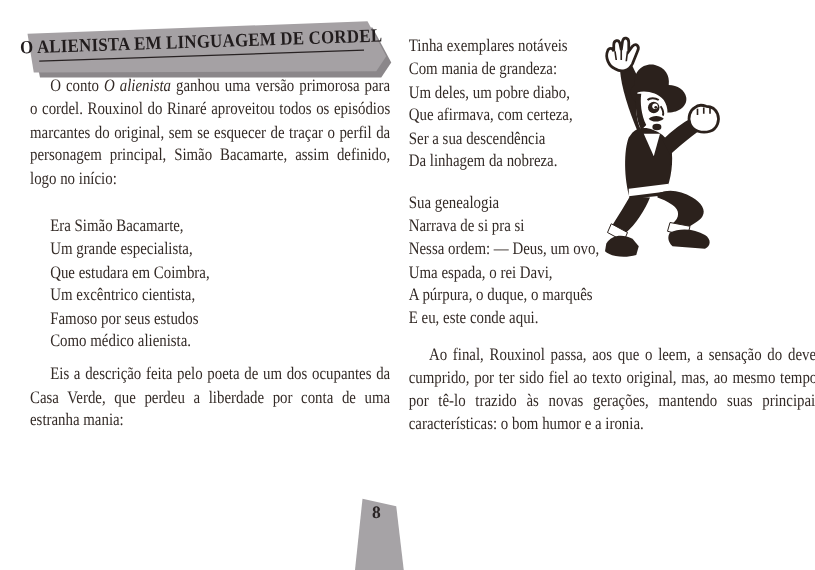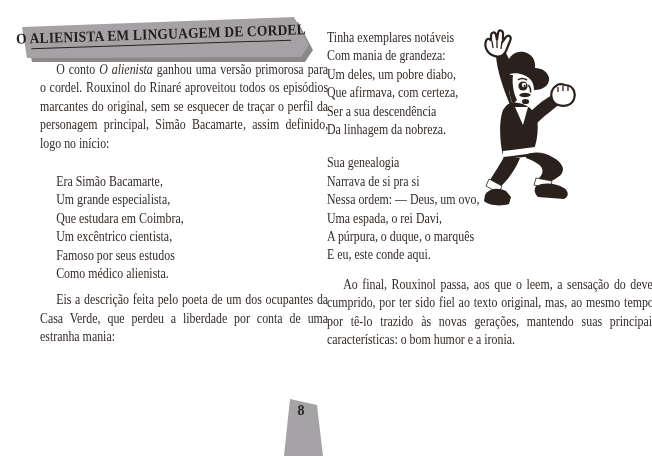--- a/index.html
+++ b/index.html
@@ -19,21 +19,21 @@
     display:flex;flex-direction:column;align-items:center;justify-content:center;
   }
   .banner-title{
     font-weight:bold;font-size:15px;white-space:nowrap;
     transform:scaleX(0.9);letter-spacing:0.2px;color:#211c1d;
   }
   .banner-underline{width:95%;border-top:1.6px solid #272122;margin-top:1px;height:0;}
 
   
   .scalewrap{transform:scaleX(0.85);transform-origin:0 0;font-size:14px;line-height:18.4px;}
-  .left-col{position:absolute;left:40px;top:61px;width:288px;}
+  .left-col{position:absolute;left:24px;top:61px;width:288px;}
   .left-col .scalewrap{width:339px;}
   .right-col{position:absolute;left:327px;top:29px;width:330px;}
   .right-col .scalewrap{width:388px;}
 
   .para{margin:0;text-align:justify;text-indent:19px;}
   .stanza{margin:20px 0 0 19px;}
   .stanza .vline{line-height:18.4px;white-space:nowrap;}
   .right-col .stanza{margin-left:0;}
   .p2{margin-top:8px;}
   .stanza-first{margin-top:0;}

